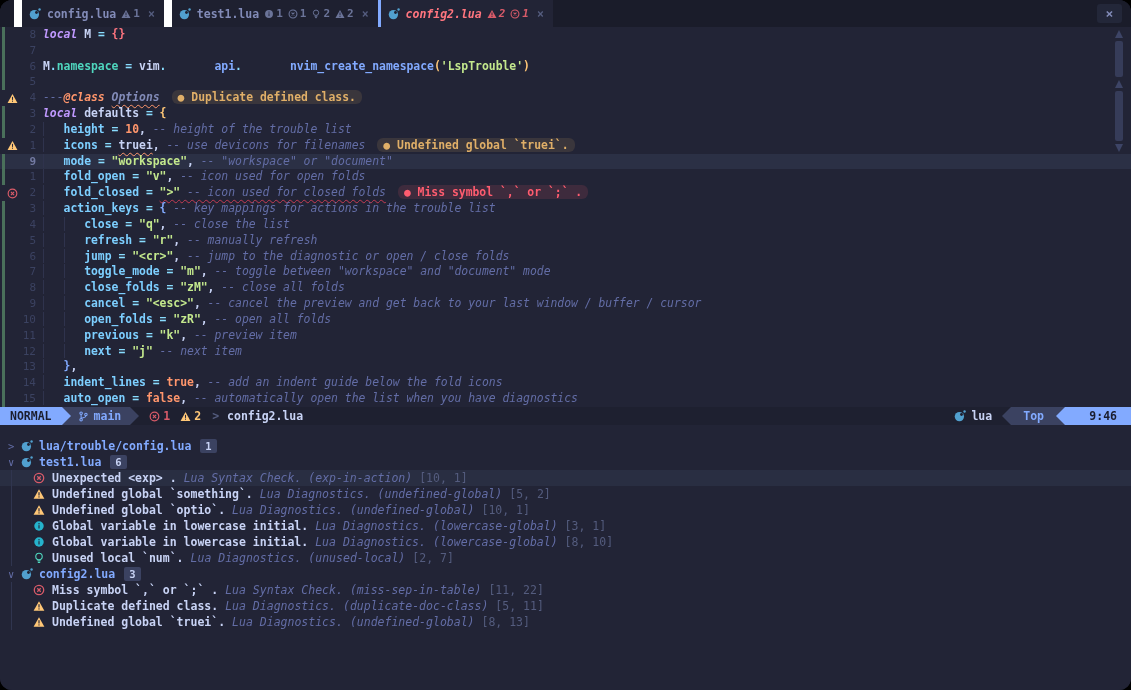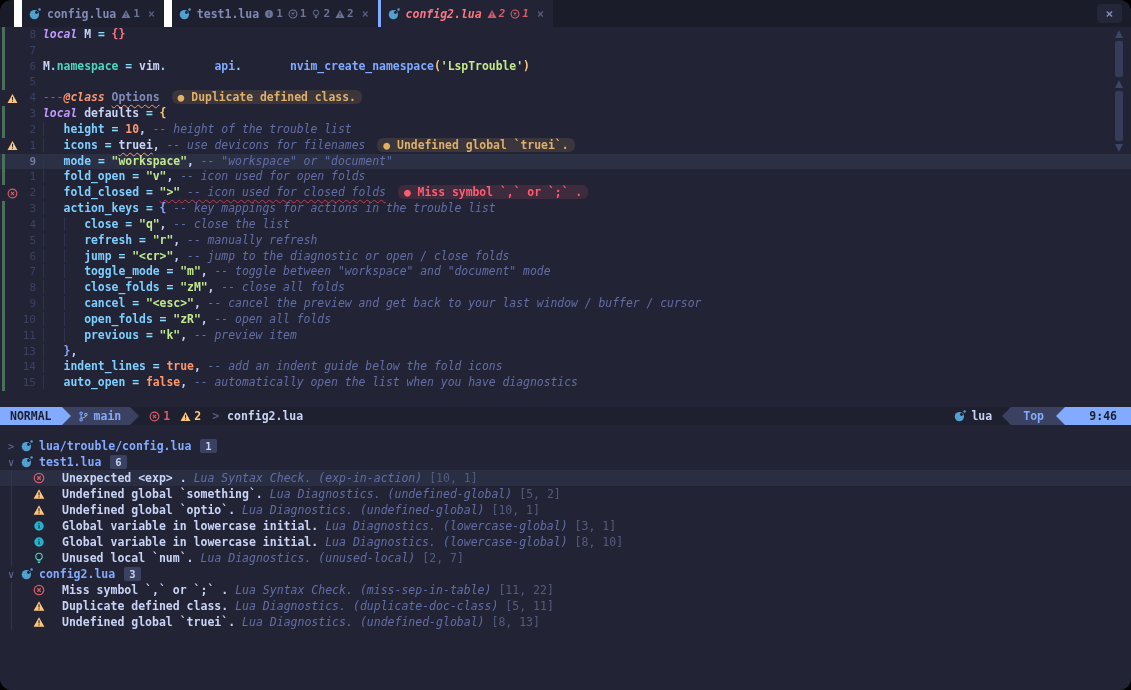--- a/index.html
+++ b/index.html
@@ -34,21 +34,21 @@
   .tk-k{color:#c099ff;font-style:italic;}
   .tk-p{color:#c8d3f5;}
   .tk-o{color:#89ddff;}
   .tk-f{color:#7dcfff;}
   .tk-m{color:#4fd6be;}
   .tk-F{color:#82aaff;margin-left:48px;}
   .tk-s{color:#c3e88d;}
   .tk-n{color:#ff966c;}
   .tk-c{color:#636da6;font-style:italic;font-weight:normal;}
   .tk-a{color:#ff966c;font-style:italic;}
-  .tk-w{color:#828bb8;}
+  .tk-w{color:#828bb8;font-style:italic;}
   .tk-r{color:#ff757f;}
   .tk-y{color:#ffc777;}
   .tk-b{color:#82aaff;}
   .tk-i{background:linear-gradient(90deg,#2f334d 1px,transparent 1px);}
   .tk-so{text-decoration:underline;text-decoration-style:wavy;text-decoration-color:#ff966c;text-decoration-thickness:1px;text-underline-offset:2.5px;}
   .tk-sr{text-decoration:underline;text-decoration-style:wavy;text-decoration-color:#c53b53;text-decoration-thickness:1px;text-underline-offset:2.5px;}
   .vt{margin-left:12px;padding:0 6px;border-radius:6px;font-style:normal;}
   .vt-warn{color:#e0af68;background:rgba(224,175,104,.13);}
   .vt-error{color:#ff5c6f;background:rgba(255,92,111,.13);}
 
@@ -86,21 +86,21 @@
   .t-row.hl{background:#292e42;}
   .t-arrow{width:13px;margin-left:8px;color:#636da6;font-size:10.5px;flex:none;}
   .t-fic{width:16px;flex:none;display:flex;}
   .t-fic svg{width:12px;height:12px;}
   .t-name{color:#82aaff;font-weight:bold;margin-left:2px;}
   .t-badge{margin-left:9px;background:#3b4261;color:#c8d3f5;font-size:10.5px;font-weight:bold;padding:0 5px;height:14px;line-height:14px;border-radius:2px;}
   .t-guide{width:1px;align-self:stretch;background:#30354f;margin-left:11px;flex:none;}
   .t-spc{width:21px;flex:none;}
   .t-sic{width:16px;flex:none;display:flex;align-items:center;}
   .t-sic svg{width:12px;height:12px;}
-  .t-msg{color:#c8d3f5;font-weight:bold;margin-left:13px;white-space:pre;}
+  .t-msg{color:#c8d3f5;font-weight:bold;margin-left:3px;white-space:pre;}
   .t-src,.t-code{color:#636da6;font-style:italic;margin-left:7px;white-space:pre;}
   .t-pos{color:#545c7e;margin-left:7px;white-space:pre;}
 
   .sev-error{color:#d95b69;}
   .sev-warn{color:#ffc777;}
   .sev-info{color:#25b3cc;}
   .sev-hint{color:#4fd6be;}
 </style>
 </head>
 <body>
@@ -344,20 +344,26 @@
           <span class="gb git"></span>
           <span class="sign"></span>
           <span class="ln">10</span>
           <span class="ct"><span class="tk-i">   </span><span class="tk-i">   </span><span class="tk-f">open_folds</span><span class="tk-p"> </span><span class="tk-o">=</span><span class="tk-p"> </span><span class="tk-s">"zR"</span><span class="tk-p">,</span><span class="tk-c"> -- open all folds</span></span>
         </div>
         <div class="code-line">
           <span class="gb git"></span>
           <span class="sign"></span>
           <span class="ln">11</span>
           <span class="ct"><span class="tk-i">   </span><span class="tk-i">   </span><span class="tk-f">previous</span><span class="tk-p"> </span><span class="tk-o">=</span><span class="tk-p"> </span><span class="tk-s">"k"</span><span class="tk-p">,</span><span class="tk-c"> -- preview item</span></span>
+        </div>
+        <div class="code-line">
+          <span class="gb git"></span>
+          <span class="sign"></span>
+          <span class="ln">12</span>
+          <span class="ct"><span class="tk-i">   </span><span class="tk-i">   </span><span class="tk-f">next</span><span class="tk-p"> </span><span class="tk-o">=</span><span class="tk-p"> </span><span class="tk-s">"j"</span><span class="tk-c"> -- next item</span></span>
         </div>
         <div class="code-line">
           <span class="gb git"></span>
           <span class="sign"></span>
           <span class="ln">13</span>
           <span class="ct"><span class="tk-i">   </span><span class="tk-b">}</span><span class="tk-p">,</span></span>
         </div>
         <div class="code-line">
           <span class="gb git"></span>
           <span class="sign"></span>

